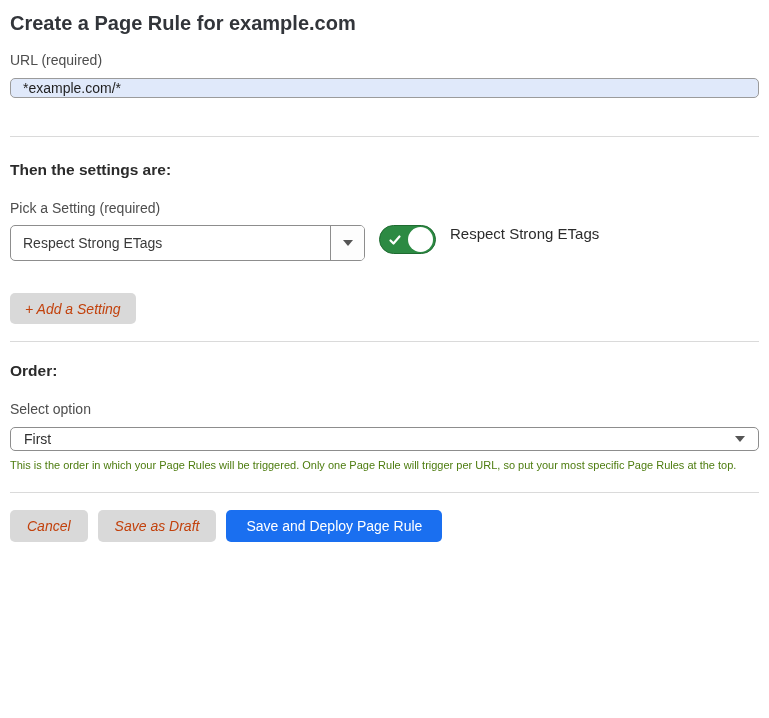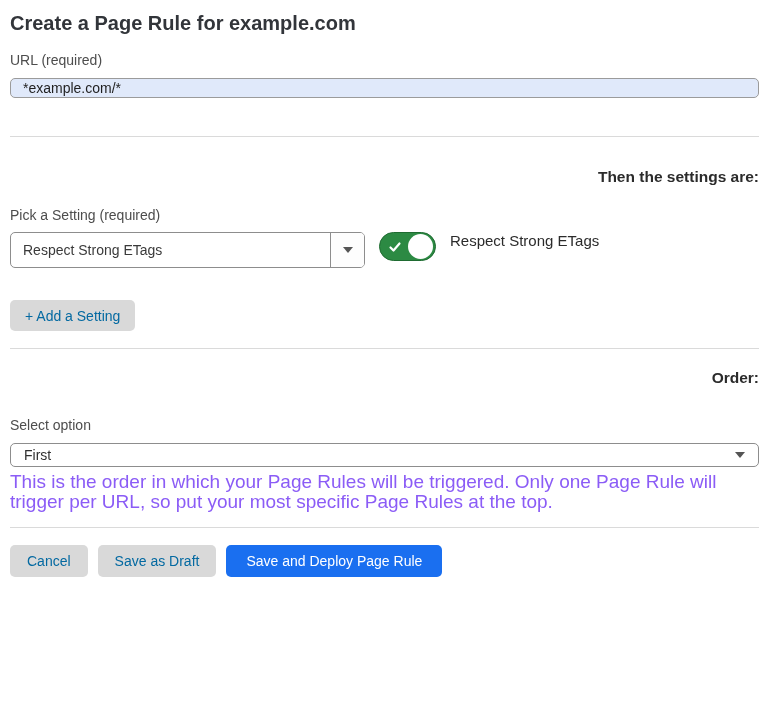--- a/index.html
+++ b/index.html
@@ -46,23 +46,23 @@
     font-family: "Liberation Sans", sans-serif;
   }
   .divider {
     border: none; border-top: 1px solid #dadada;
     margin: 0;
   }
   .divider-1 { margin-top: 38px; }
   .divider-2 { margin-top: 17px; }
   .divider-3 { margin-top: 16px; }
   .section-heading {
-    margin: 30px 0 0 0;
+    margin: 23px 0 0 0;
     font-size: 15.5px; line-height: 19px;
-    font-weight: bold; color: #2b2b2b; text-align: right;
+    font-weight: bold; color: #2b2b2b;
   }
   .pick-label { margin-top: 21px; }
   .setting-row {
     margin-top: 8px;
     display: flex; align-items: flex-start;
   }
   .setting-dropdown {
     width: 355px; height: 36px;
     background: #ffffff;
     border: 1px solid #8d8d8d;
@@ -110,43 +110,43 @@
     background: #ffffff;
     border-radius: 50%;
   }
   .toggle-label { margin-left: 14px; font-size: 15px; color: #2b2b2b; }
   .btn {
     font-family: "Liberation Sans", sans-serif;
     font-size: 14px;
     border: none; border-radius: 5px;
     cursor: pointer;
   }
-  .btn.gray { background: var(--gray-button, #d9d9d9); color: #0369a1; }
+  .btn.gray { background: var(--gray-button, #d9d9d9); color: #c2410c; font-style: italic; }
   .btn.primary { background: var(--primary-blue, #1a6ff0); color: #ffffff; }
   .add-setting { margin-top: 32px; height: 31px; padding: 0 15px; display: block; }
   .order-heading { margin-top: 19px; }
-  .select-label { margin-top: 30px; }
+  .select-label { margin-top: 21px; }
   .order-select {
     margin-top: 9px;
     width: 100%; height: 24px;
     background: #ffffff;
     border: 1px solid #8d8d8d;
     border-radius: 5px;
     display: flex; align-items: center; justify-content: space-between;
     padding: 0 13px;
     font-size: 14px; color: #2f2f2f;
     cursor: pointer;
   }
   .order-select .caret-down {
     border-left-width: 5px; border-right-width: 5px; border-top-width: 6px;
   }
   .help-text {
     margin: 5px 0 0 0;
-    font-size: 19px; line-height: 19.5px;
-    color: #8b5cf6;
+    font-size: 11px; line-height: 19.5px;
+    color: #4d7c0f;
     max-width: 749px;
   }
   .actions {
     margin-top: 17px;
     display: flex; align-items: center; gap: 10px;
   }
   .actions .btn { height: 32px; }
   .cancel-btn { padding: 0 17px; }
   .draft-btn { padding: 0 17px; }
   .deploy-btn { padding: 0 20px; }

